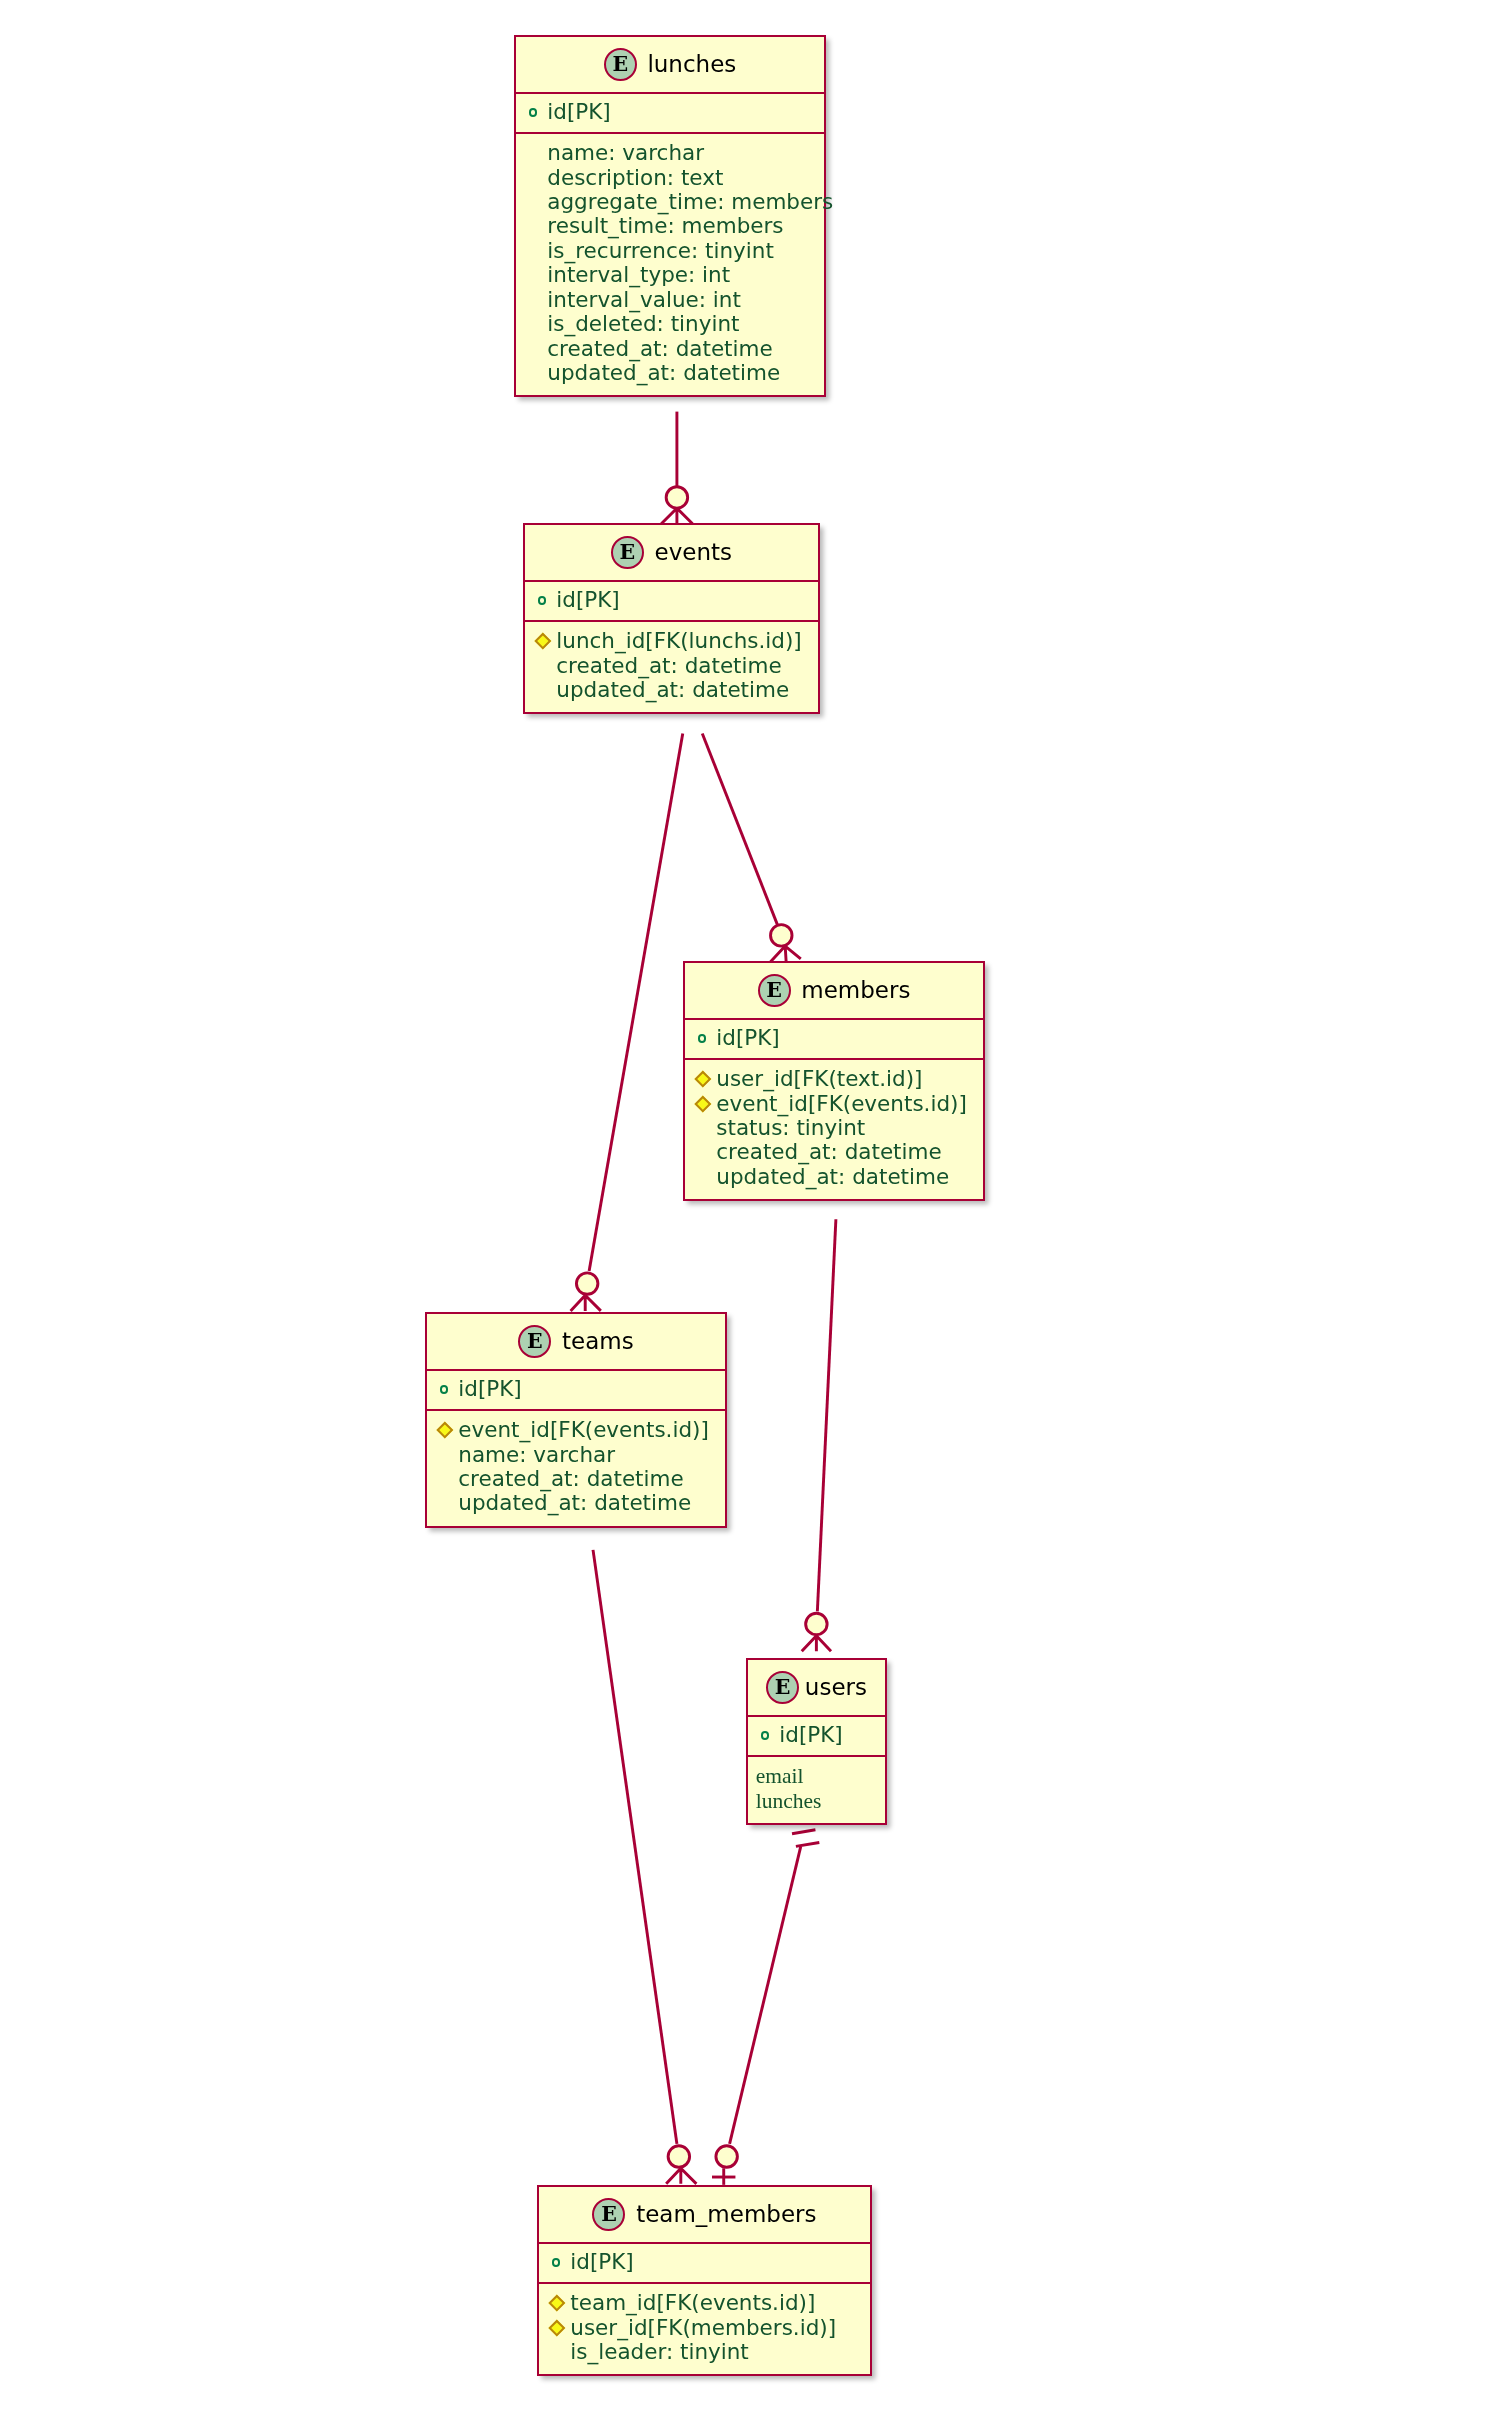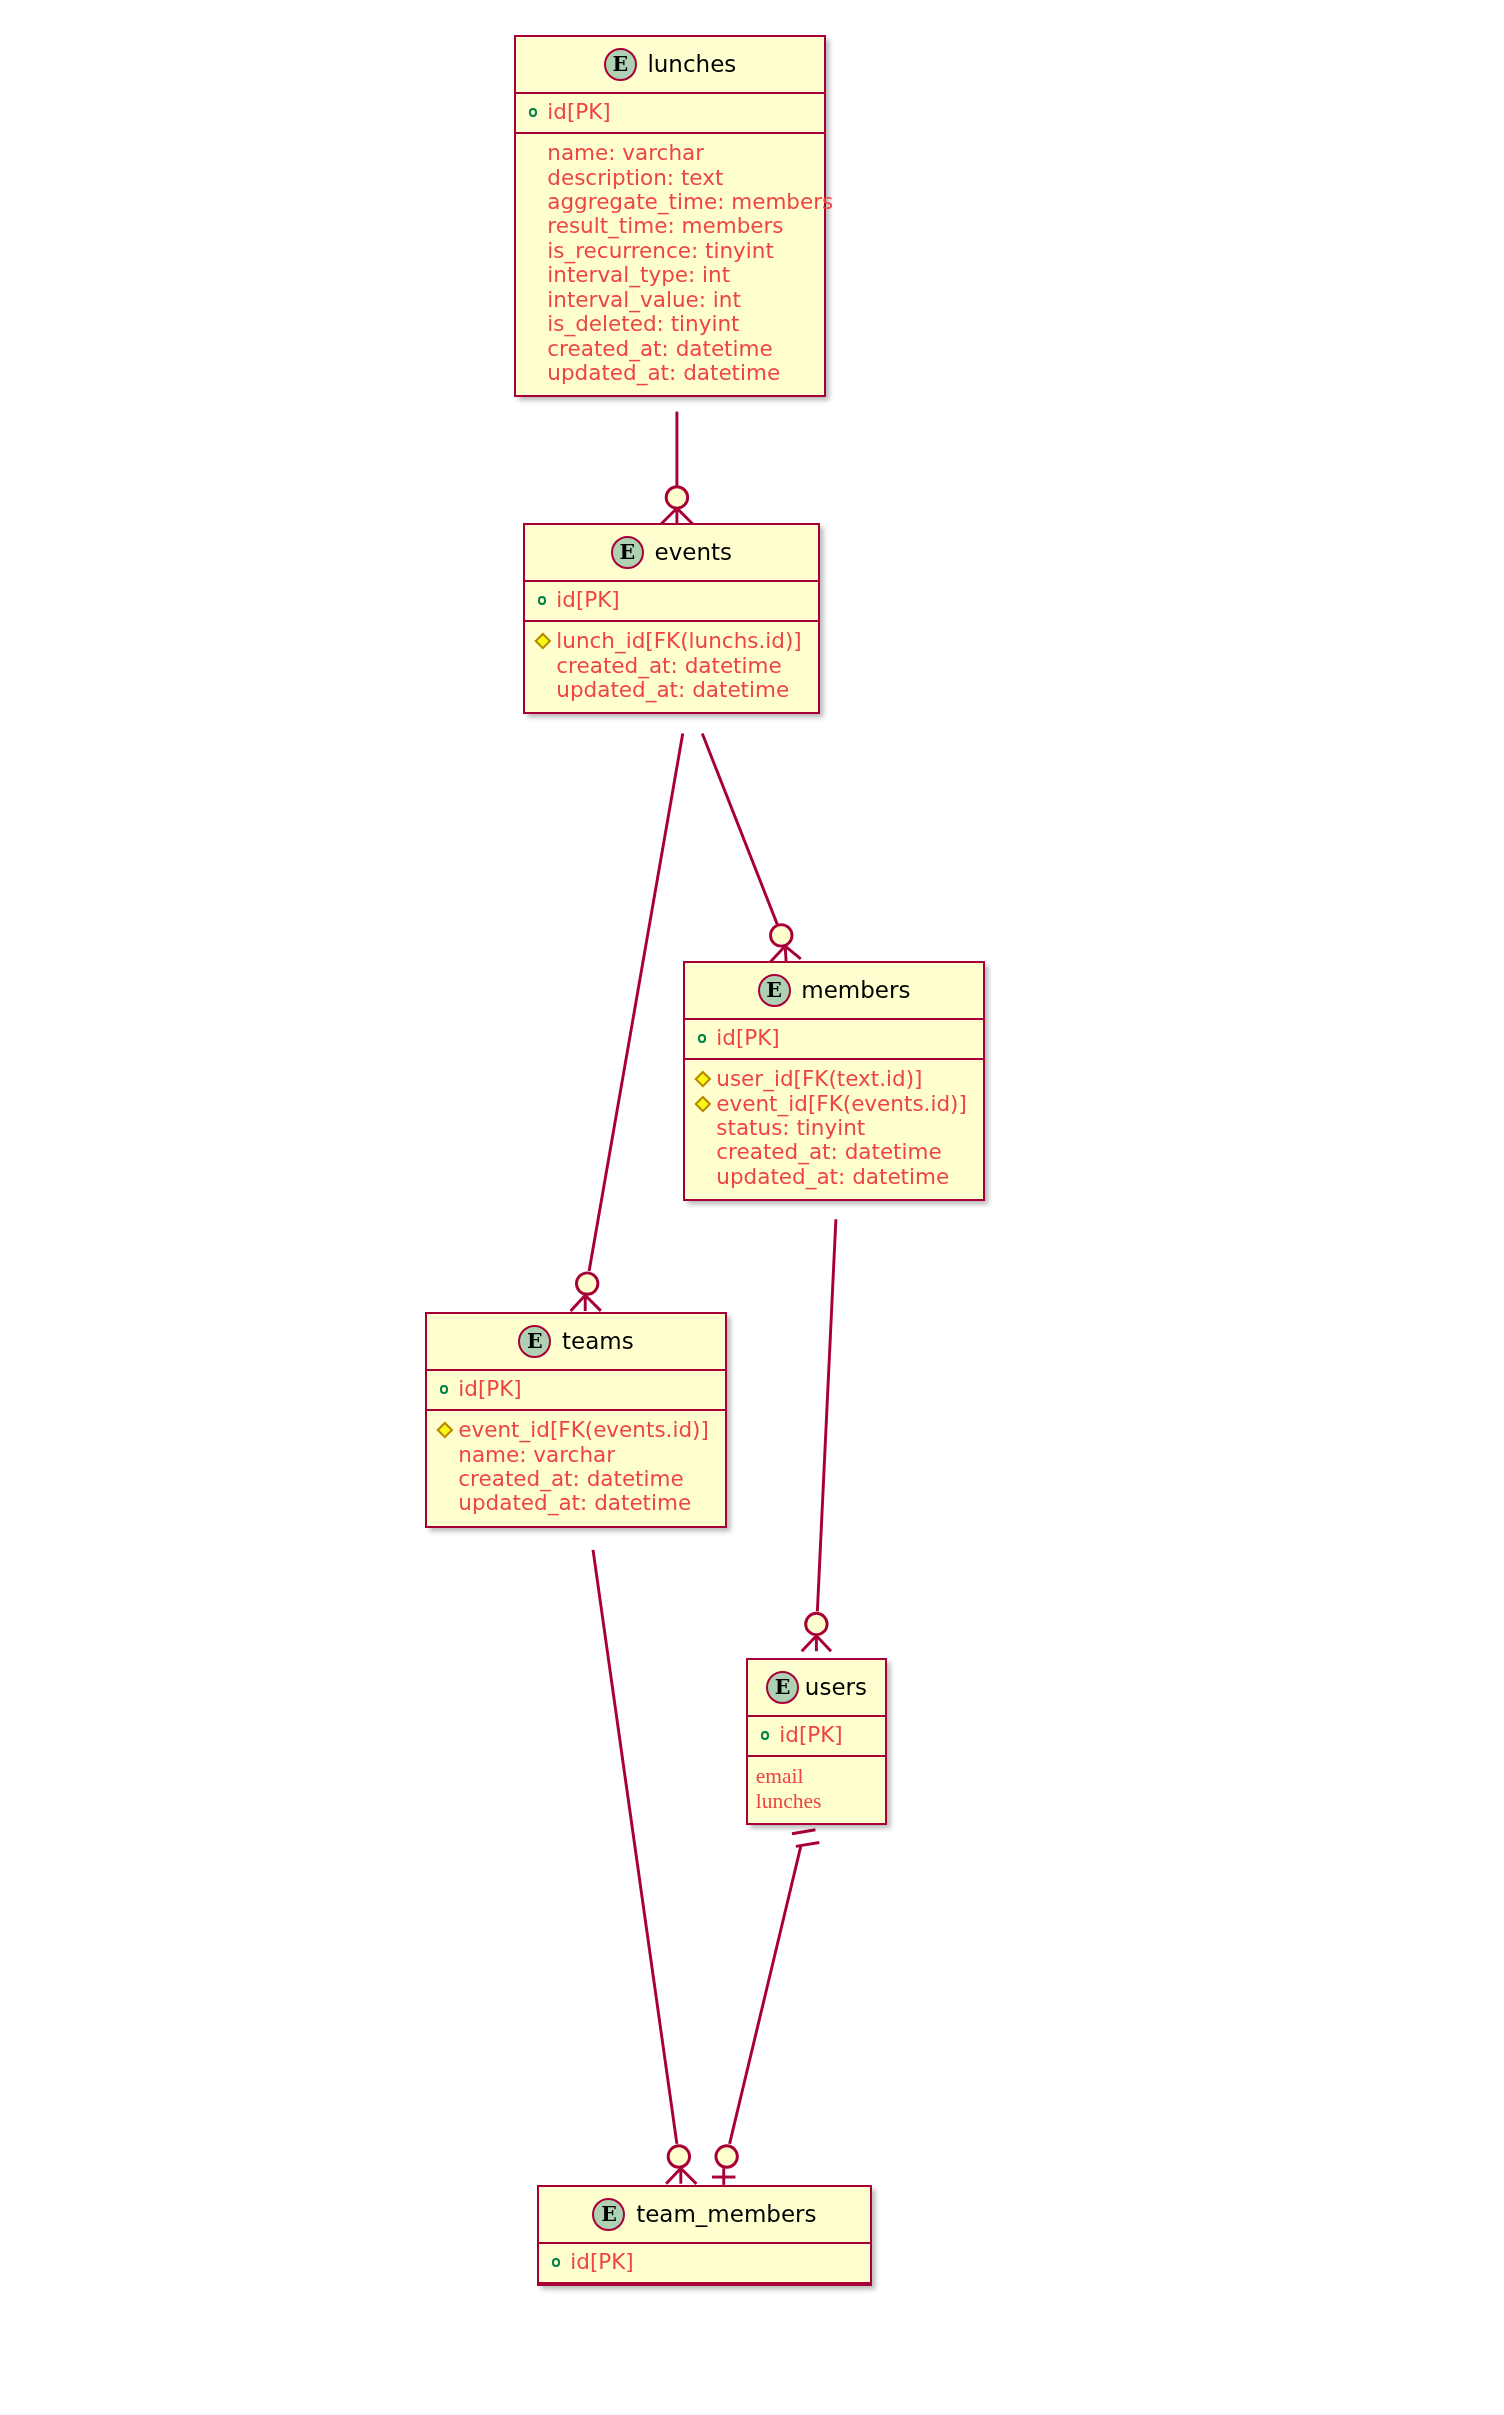--- a/index.html
+++ b/index.html
@@ -69,21 +69,21 @@
     border-bottom: 2px solid #A80036;
   }
   .ent-fields {
     padding: 6.8px 9.8px 9.8px 9.8px;
   }
   .fld {
     display: flex;
     align-items: flex-start;
     font-size: 21.5px;
     line-height: 24.4px;
-    color: #ef4444;
+    color: #14532d;
     white-space: nowrap;
   }
   .bullet {
     width: 21.5px;
     flex: 0 0 21.5px;
     height: 24.4px;
     position: relative;
   }
   .bullet.pk::before {
     content: "";
@@ -334,16 +334,30 @@
     <div class="ent-title">
       <span class="e-badge">E</span>
       <span class="tname">team_members</span>
     </div>
     <div class="ent-pk">
       <div class="fld">
         <span class="bullet pk"></span>
         <span>id[PK]</span>
       </div>
     </div>
+    <div class="ent-fields">
+      <div class="fld">
+          <span class="bullet fk"></span>
+          <span>team_id[FK(events.id)]</span>
+        </div>
+      <div class="fld">
+          <span class="bullet fk"></span>
+          <span>user_id[FK(members.id)]</span>
+        </div>
+      <div class="fld">
+          <span class="bullet"></span>
+          <span>is_leader: tinyint</span>
+        </div>
+    </div>
   </div>
 
 </div>
 
 
 </body></html>

